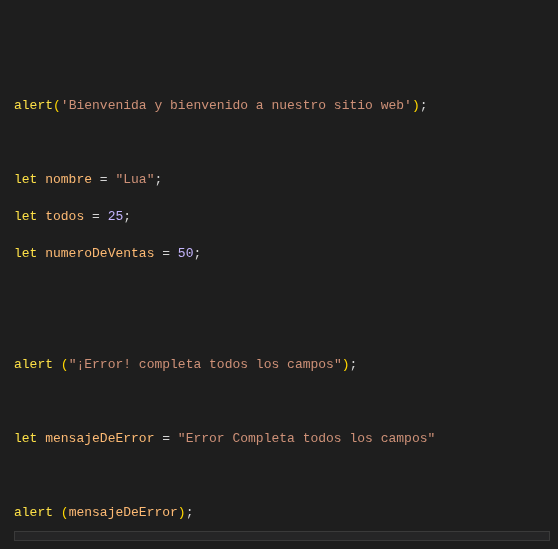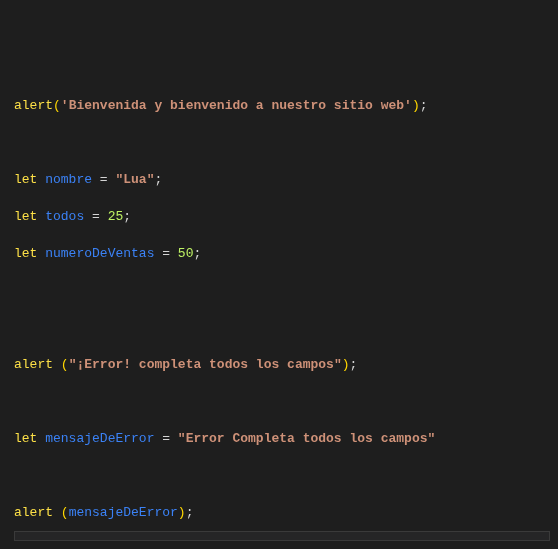--- a/index.html
+++ b/index.html
@@ -11,23 +11,23 @@
     color: #d4d4d4;
     padding: 4px 0 0 14px;
     width: 558px;
     height: 549px;
     overflow: hidden;
     white-space: pre;
   }
   .line { display: block; min-height: 18.5px; }
   .kw { color: #fde047; }
   .fn { color: #fde047; }
-  .var { color: #3b82f6; }
-  .str { color: #ce9178; font-weight: bold; }
-  .num { color: #bef264; }
+  .var { color: #fdba74; }
+  .str { color: #ce9178; }
+  .num { color: #c4b5fd; }
   .pun { color: #d4d4d4; }
   .brk { color: #ffd700; }
   .bottom-bar {
     position: absolute;
     left: 14px;
     right: 8px;
     bottom: 8px;
     height: 10px;
     border: 1px solid #3a3a3a;
     background: #252526;

